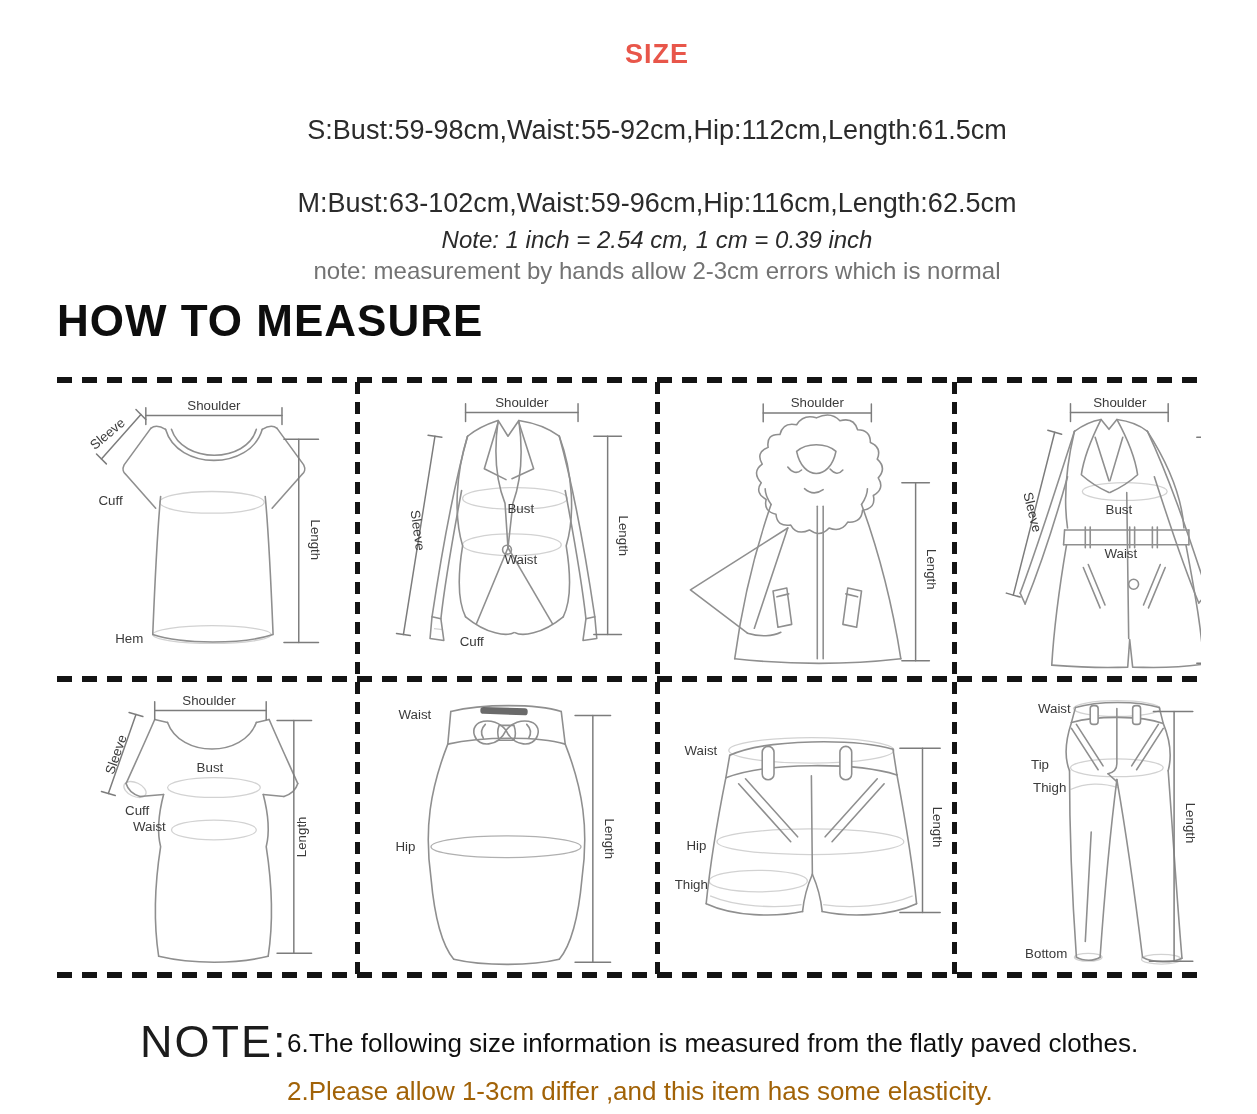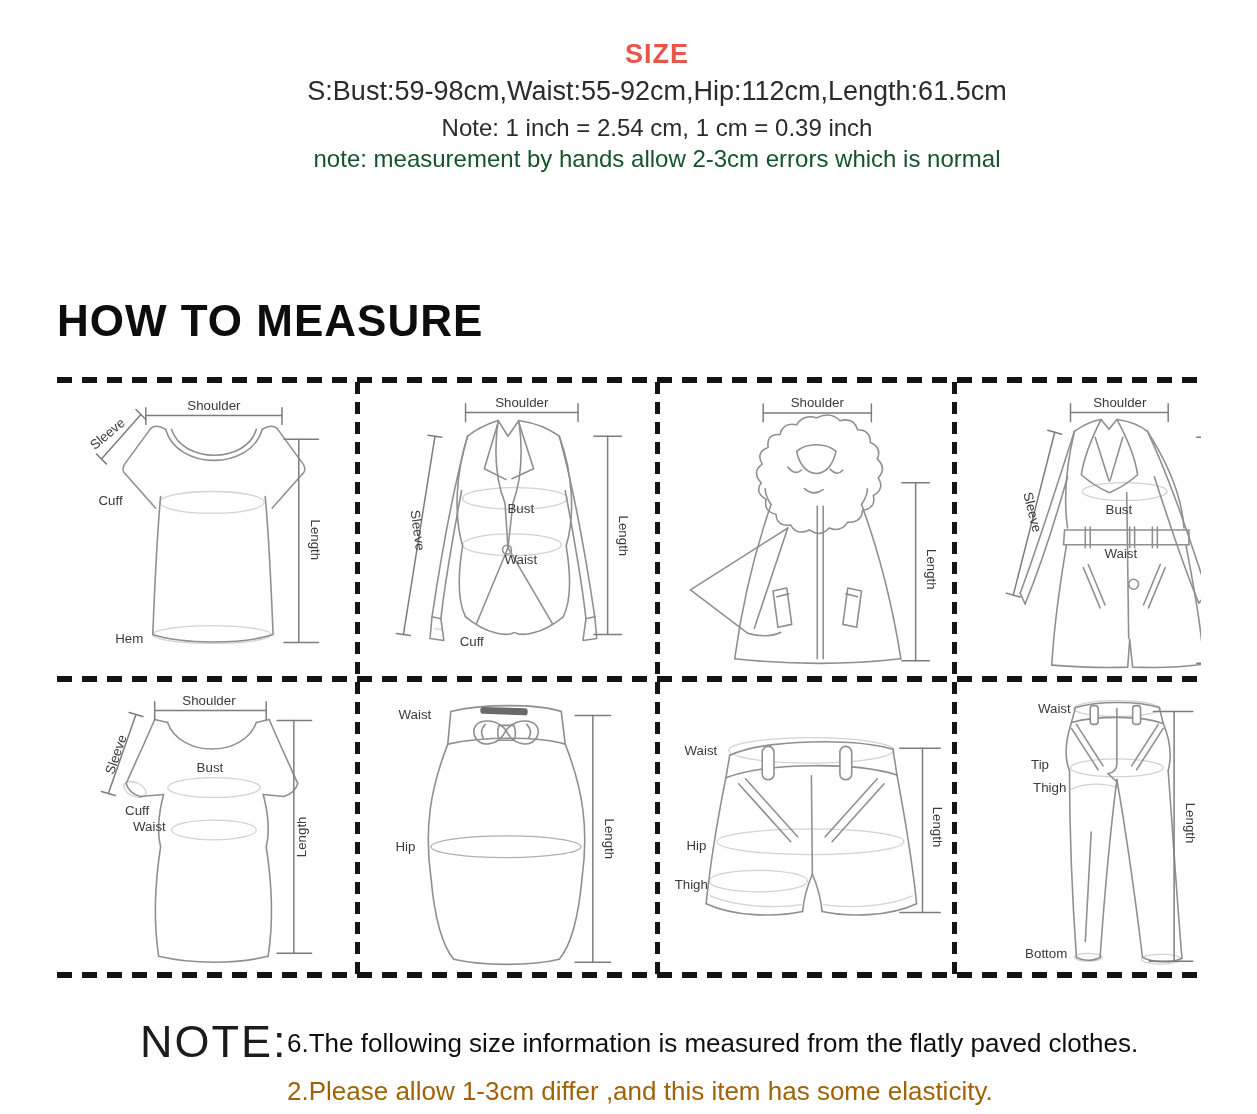--- a/index.html
+++ b/index.html
@@ -2,23 +2,23 @@
 <html><head>
 <meta charset="utf-8">
 <style>
   html,body { margin:0; padding:0; background:#fff; }
   .page { position:relative; width:1201px; height:1114px; background:#ffffff;
           font-family:"Liberation Sans", sans-serif; overflow:hidden; }
 
   
   .header { position:absolute; left:57px; top:34px; width:1200px; text-align:center; color:#2e2e2e; }
   .size-title { font-size:27px; font-weight:bold; letter-spacing:1px; color:#e8564a; line-height:40px; }
-  .size-line { font-size:27px; line-height:34px; color:#2b2b2b; }
-  .conv-note { font-size:24px; line-height:32px; color:#2b2b2b; margin-top:4px; }
-  .err-note  { font-size:24px; line-height:30px; color:#14532d; }
+  .size-line { font-size:27px; line-height:34px; color:#2b2b2b;margin-top:39px; }
+  .conv-note { font-size:24px; line-height:32px; color:#2b2b2b; margin-top:4px;font-style:italic; }
+  .err-note  { font-size:24px; line-height:30px; color:#737373; }
 
   .htm-title { position:absolute; left:57px; top:296px; width:1200px; text-align:left;
                font-size:44px; font-weight:bold; letter-spacing:1px; color:#0d0d0d; }
 
   
   .grid { position:absolute; left:57px; top:380px; width:1200px; height:597px; }
   .hd { position:absolute; left:0; width:1200px; height:6px;
         background:repeating-linear-gradient(90deg,#141414 0 15px,transparent 15px 25px); }
   .vd { position:absolute; top:2px; height:593px; width:5px;
         background:repeating-linear-gradient(180deg,#141414 0 12px,transparent 12px 20px); }
@@ -39,20 +39,21 @@
   .note-item2 { position:absolute; left:230px; top:68px; font-size:26px; color:#a16207; }
 </style>
 </head>
 <body>
 
 <div class="page">
 
   <div class="header">
     <div class="size-title">SIZE</div>
     <div class="size-line">S:Bust:59-98cm,Waist:55-92cm,Hip:112cm,Length:61.5cm</div>
+    <div class="size-line">M:Bust:63-102cm,Waist:59-96cm,Hip:116cm,Length:62.5cm</div>
     <div class="conv-note">Note: 1 inch = 2.54 cm, 1 cm = 0.39 inch</div>
     <div class="err-note">note: measurement by hands allow 2-3cm errors which is normal</div>
   </div>
 
   <div class="htm-title">HOW TO MEASURE</div>
 
   <div class="grid">
 
     <div class="hd" style="top:-3px"></div>
     <div class="hd" style="top:296px"></div>

